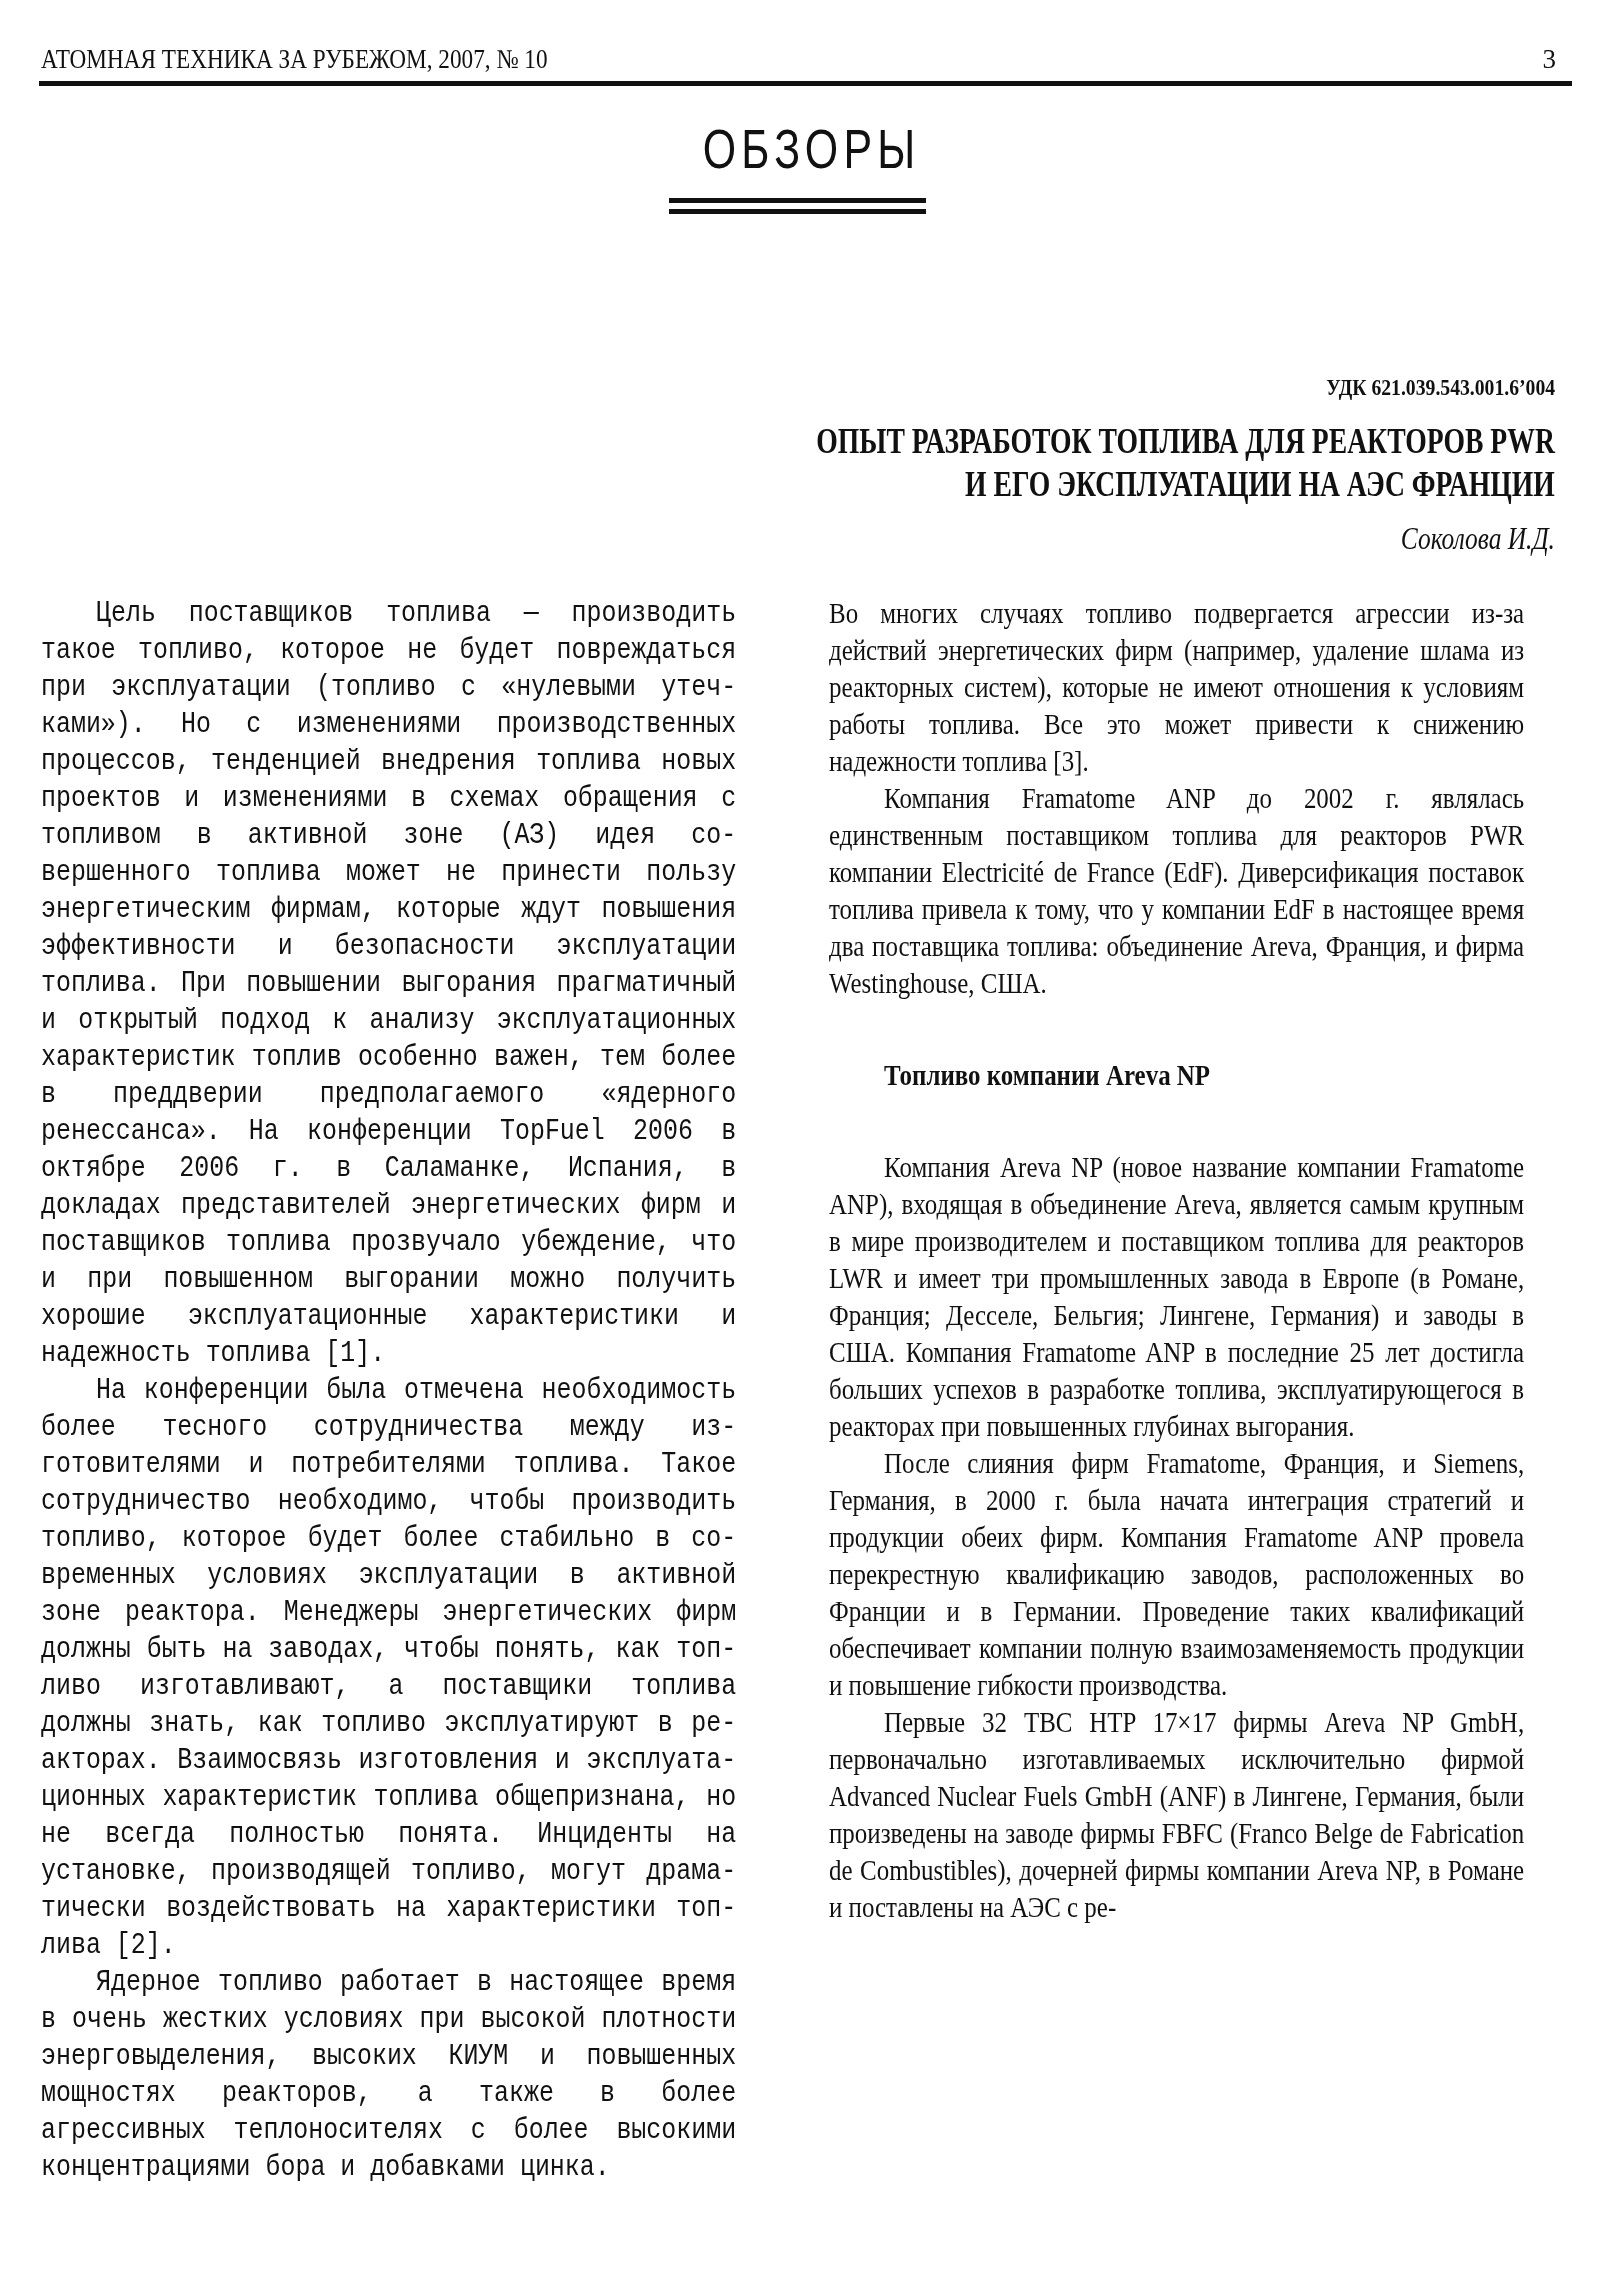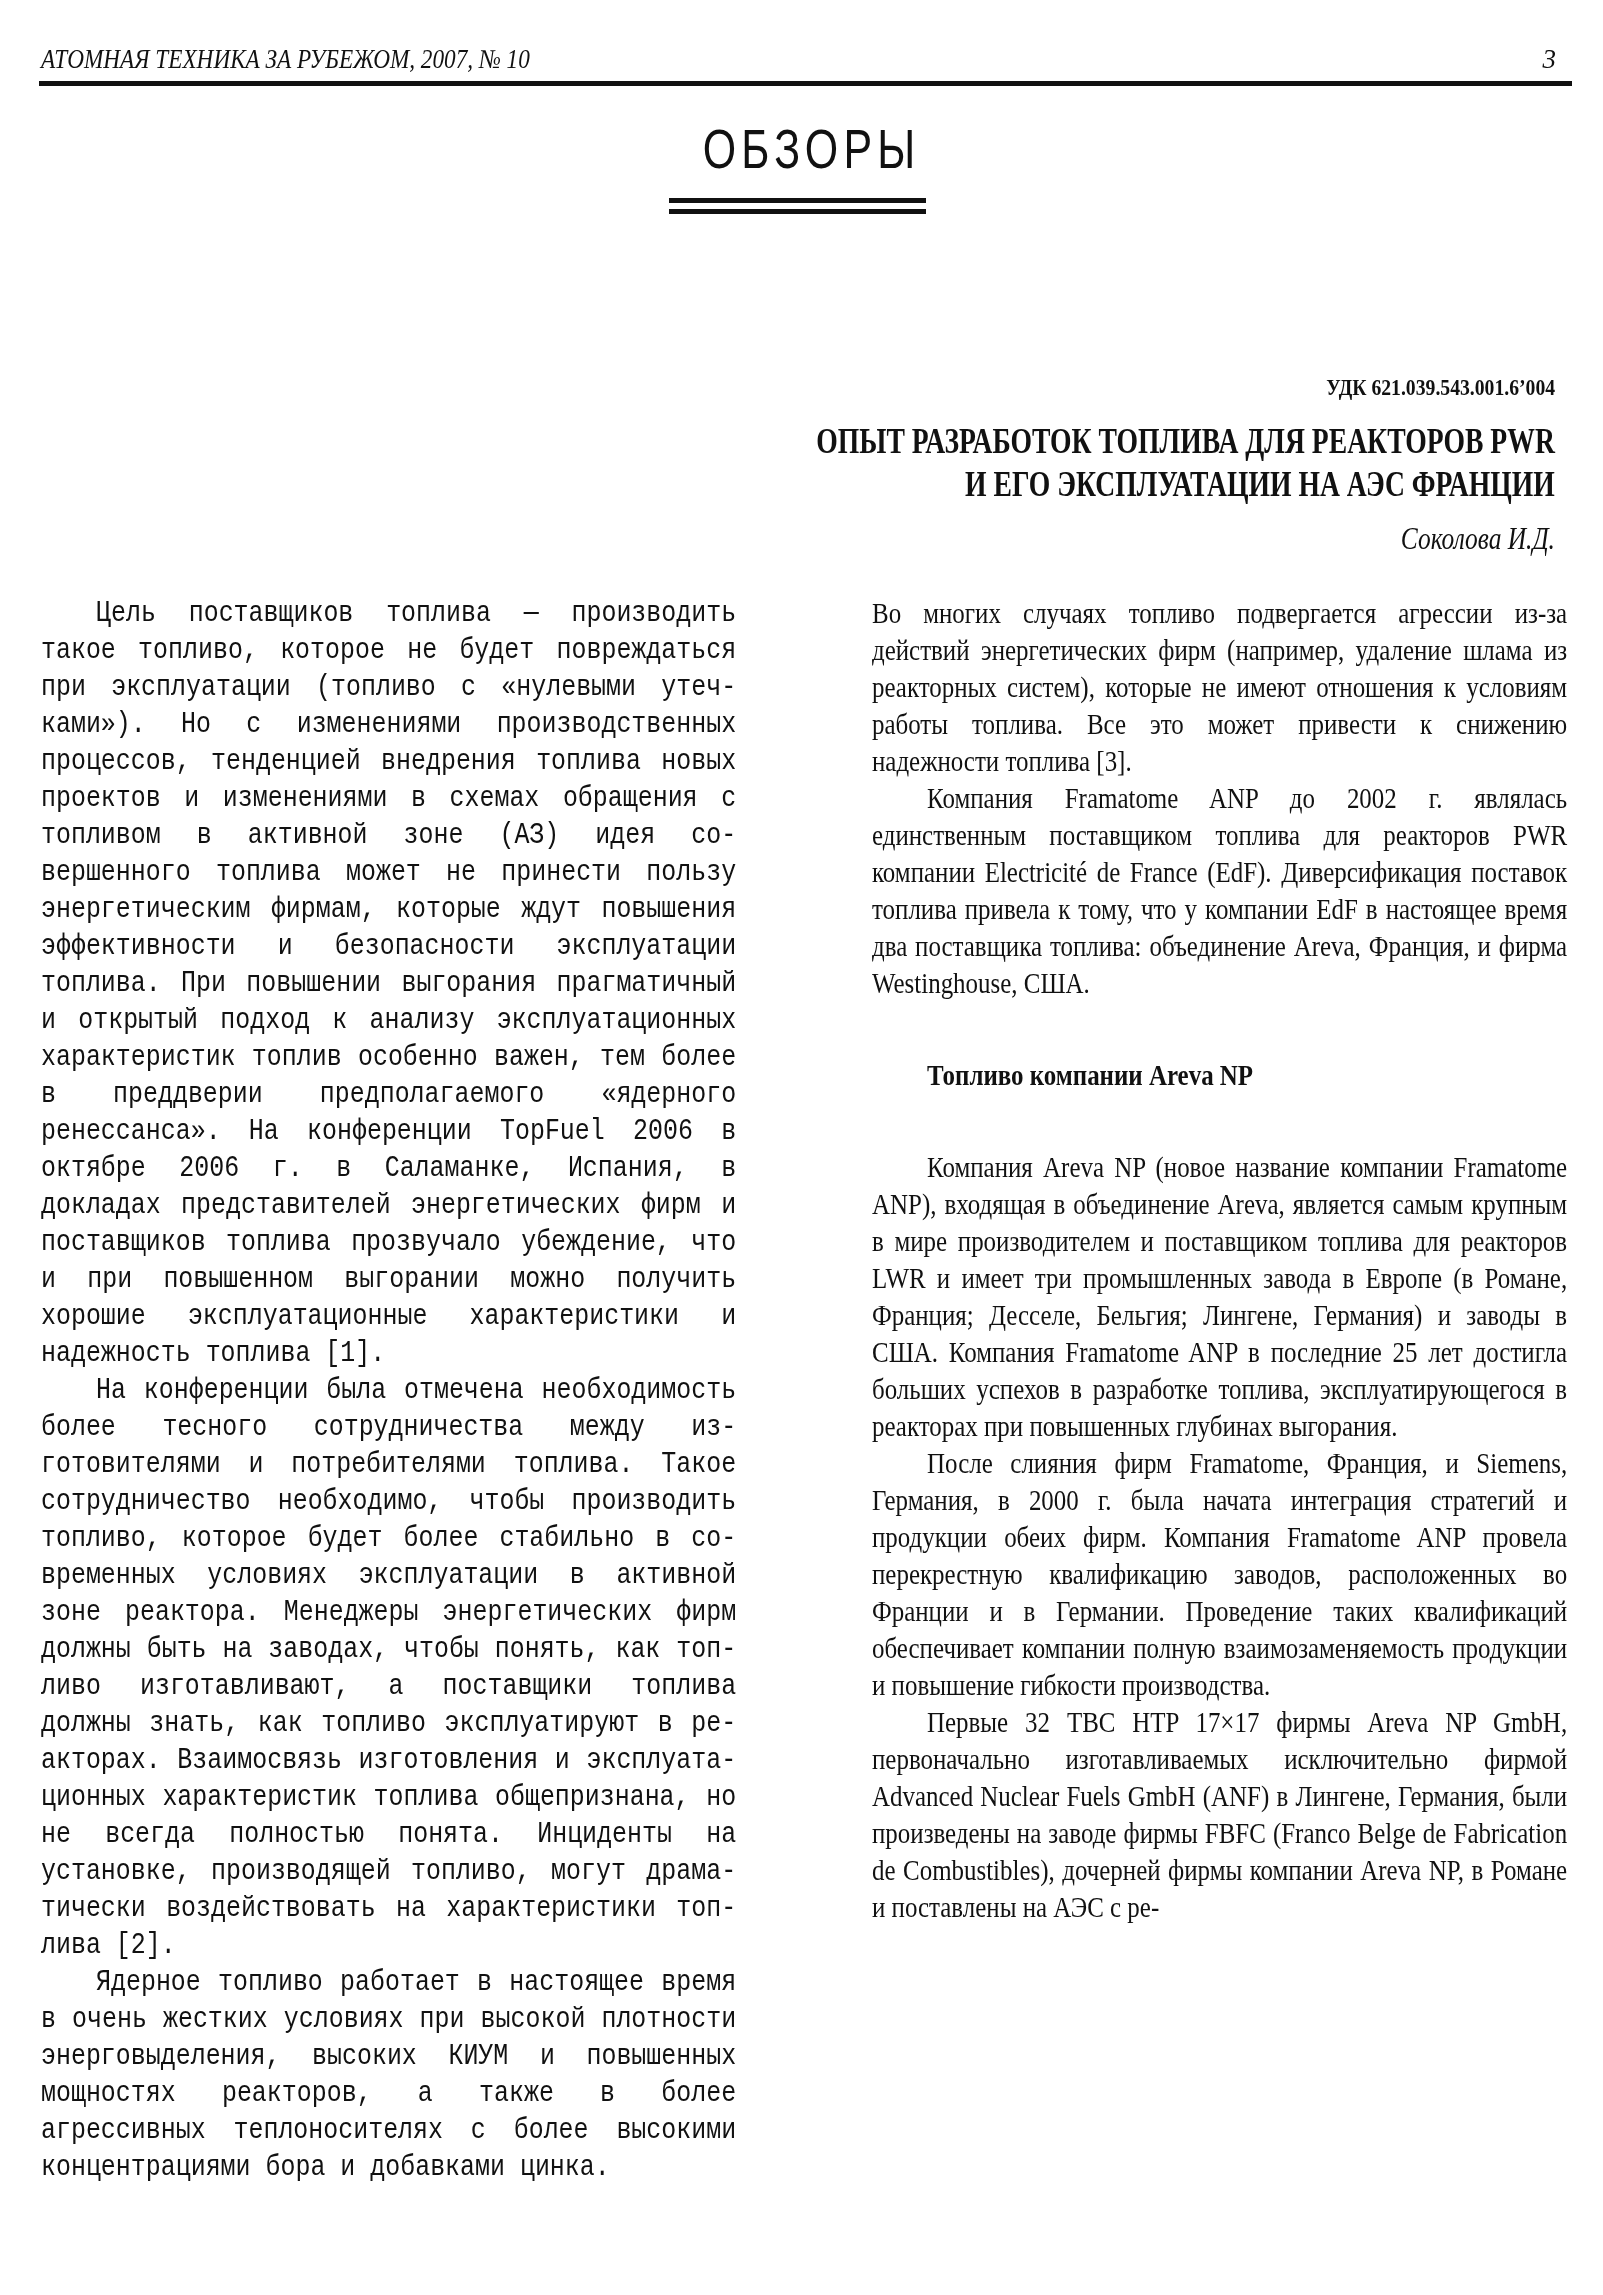--- a/index.html
+++ b/index.html
@@ -1,28 +1,28 @@
 <!DOCTYPE html>
 <html style="font-size:10.7px"><head>
   <meta charset="utf-8">
   <style>
     html, body { margin: 0; padding: 0; background: #ffffff; }
     body { width: 1603px; height: 2295px; position: relative; overflow: hidden; color: #111; font-family: "Liberation Serif", "DejaVu Serif", serif; }
-    .running-head { position: absolute; left: 41px; right: 47px; top: 28px; height: 47px; display: flex; justify-content: space-between; align-items: flex-end; font-size: 27px; letter-spacing: 0px; font-style: italic; }
+    .running-head { position: absolute; left: 41px; right: 47px; top: 28px; height: 47px; display: flex; justify-content: space-between; align-items: flex-end; font-size: 27px; letter-spacing: 0px; }
     .running-head .journal { transform: scaleX(0.86); transform-origin: left bottom; }
     .head-rule { position: absolute; left: 39px; right: 31px; top: 81px; height: 4.7px; background: #111; }
     .section-title { position: absolute; left: 0; right: 0; top: 117px; text-align: center; font-family: "Liberation Sans", "DejaVu Sans", sans-serif; font-size: 55px; letter-spacing: 6.7px; margin-left: 20px; }
     .section-title .inner { display: inline-block; position: relative; transform: scaleX(0.78); }
     .double-rule { position: absolute; left: 669px; width: 257px; height: 4.7px; background: #111; }
     .udk { position: absolute; right: 48px; top: 374px; font-size: 24px; font-weight: bold; transform: scaleX(0.82); transform-origin: right center; }
     .article-title { position: absolute; right: 48px; top: 420px; text-align: right; font-size: 35px; font-weight: bold; line-height: 43px; transform: scaleX(0.79); transform-origin: right top; white-space: nowrap; }
     .author { position: absolute; right: 48px; top: 521px; font-size: 31px; font-style: italic; transform: scaleX(0.82); transform-origin: right top; }
     .col { position: absolute; top: 595px; width: 695px; font-size: 29px; line-height: 37px; text-align: justify; hyphens: manual; }
     .col.left { left: 41px; font-family: Liberation Mono, monospace; }
-    .col.right { left: 872px; }
+    .col.right { left: 829px; }
     .col p { margin: 0; text-indent: 64px; }
     .col p.noindent { text-indent: 0; }
     .col h3 { margin: 55px 0 55px 64px; font-size: 29px; font-weight: bold; line-height: 37px; }
     .col .shrink { transform: scaleX(0.86); transform-origin: left top; width: 116.3%; }
   </style>
 </head>
 <body>
 
 <header class="running-head">
   <span class="journal">АТОМНАЯ ТЕХНИКА ЗА РУБЕЖОМ, 2007, № 10</span>

